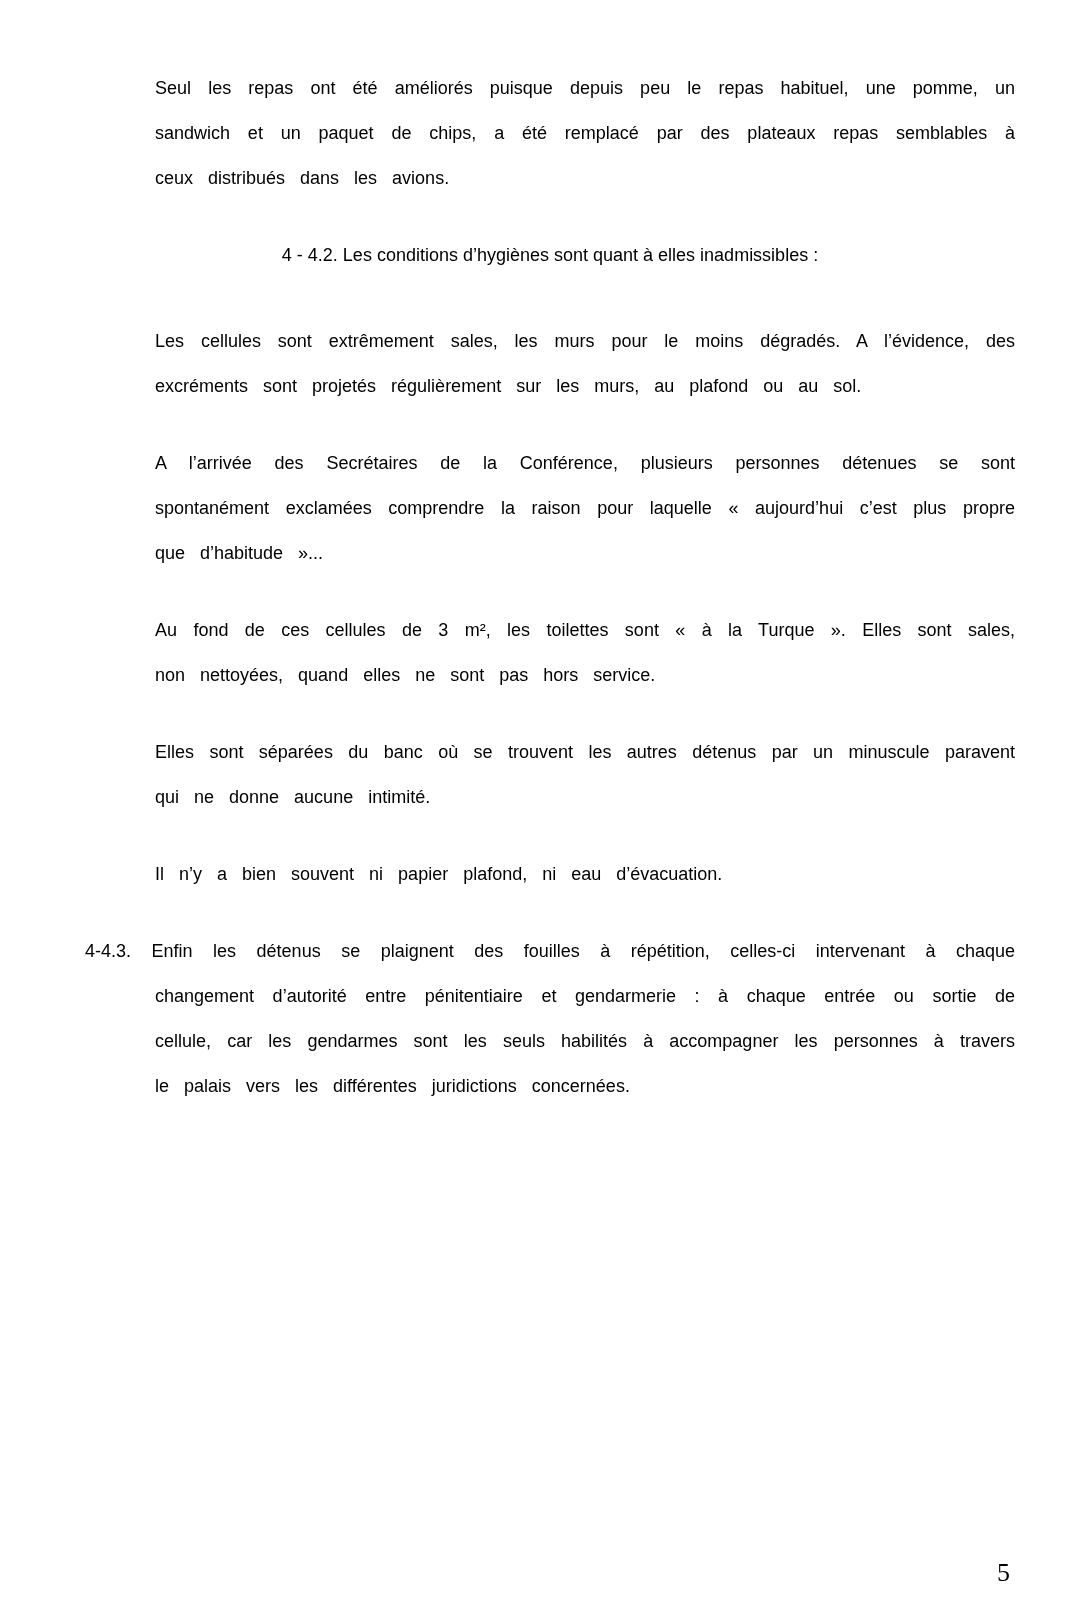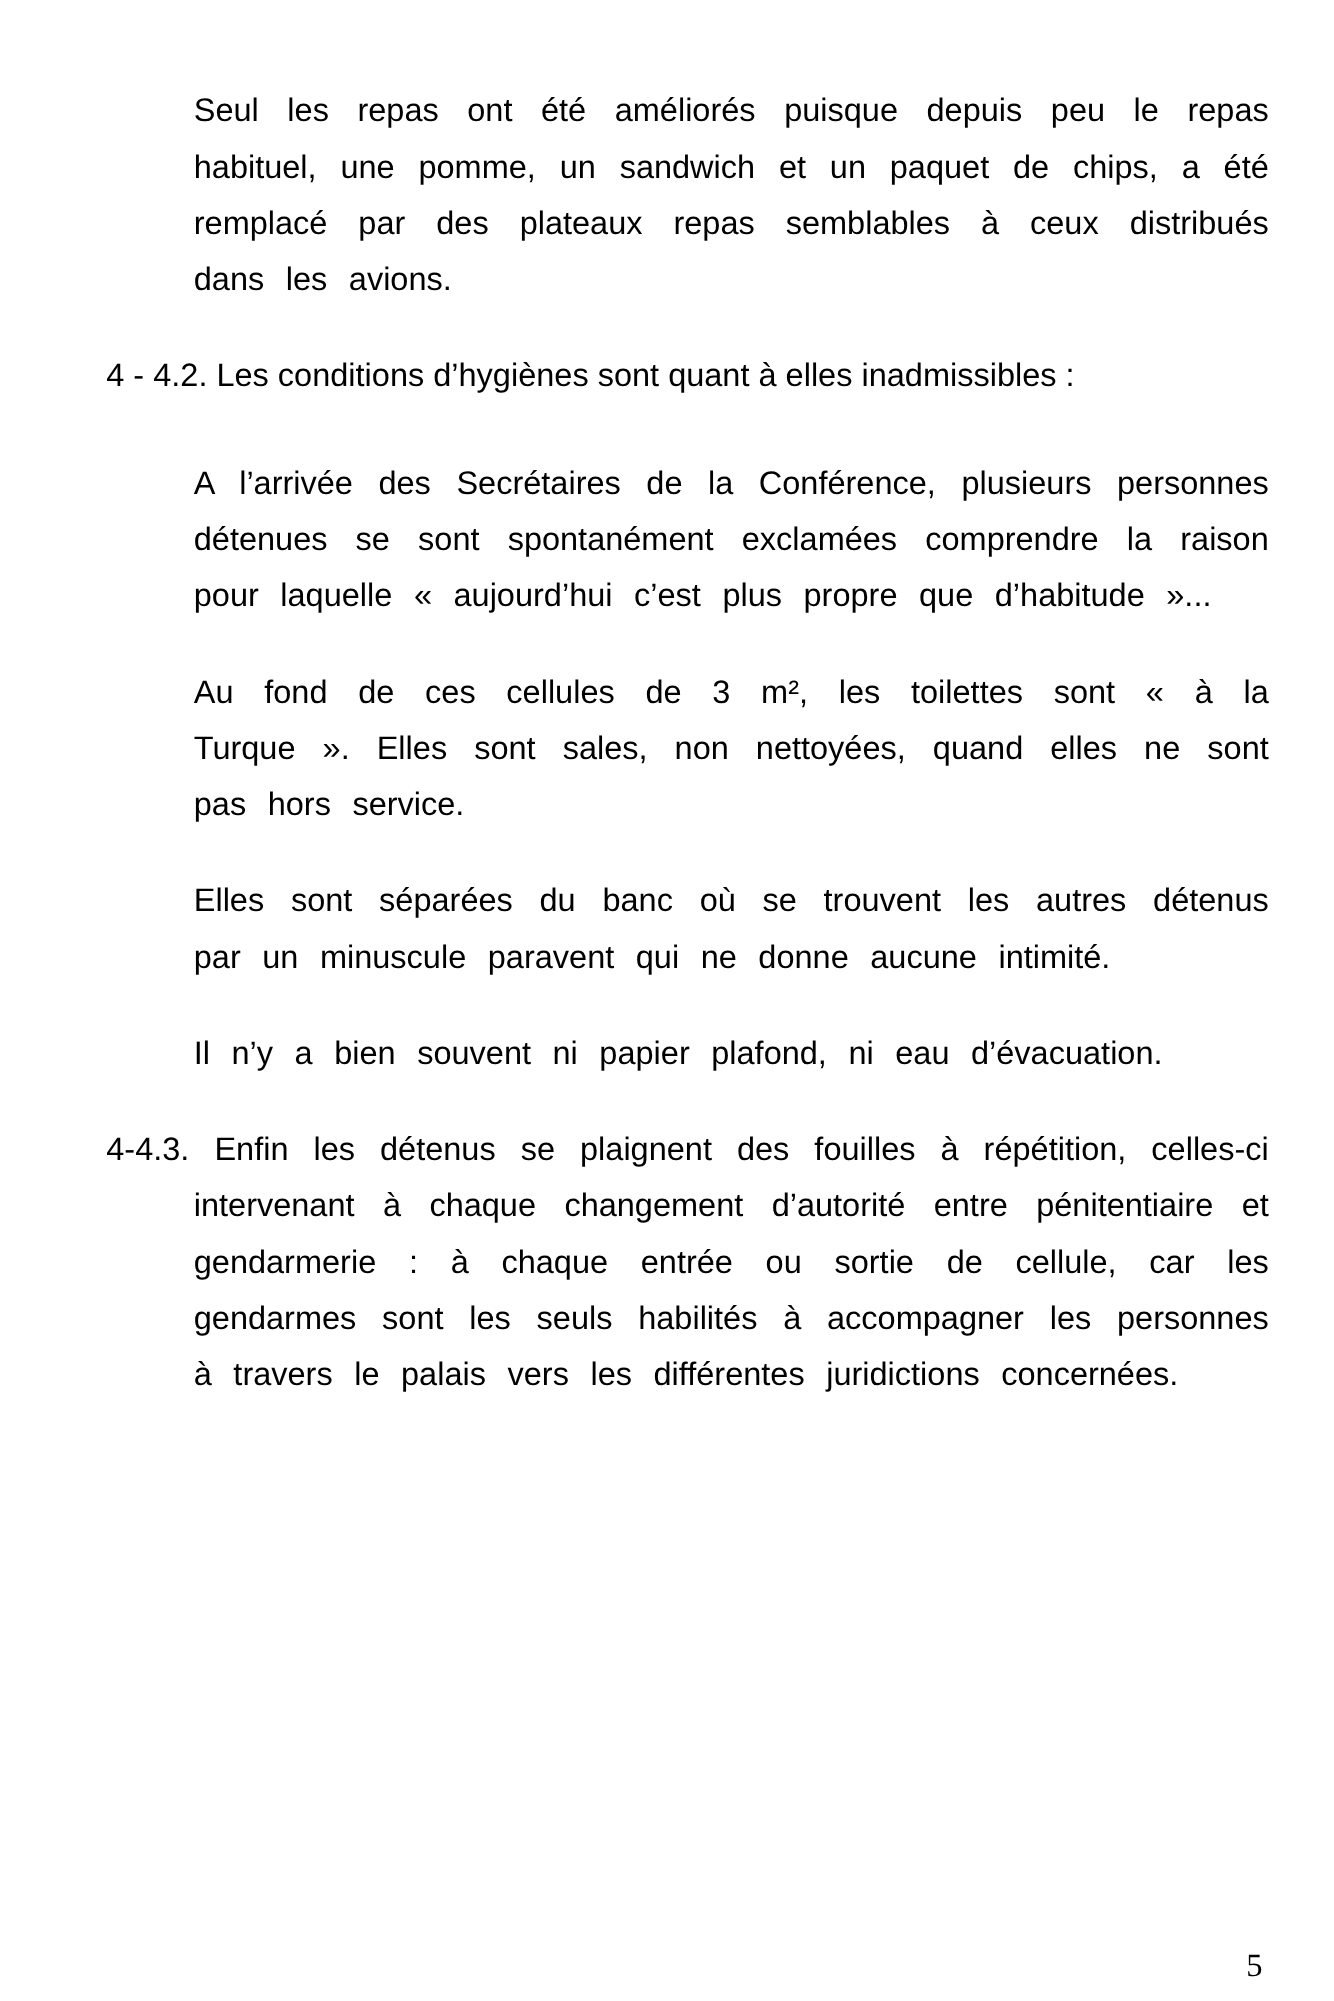--- a/index.html
+++ b/index.html
@@ -20,31 +20,31 @@
     left: 0; top: 0;
     width: 1067px;
     height: 1601px;
     background: #ffffff;
   }
   .content {
     position: absolute;
     left: 85px;
     top: 66px;
     width: 930px; 
-    font-size: 26px;
+    font-size: 18px;
     line-height: 45px;
   }
   .para {
     margin: 0 0 32px 70px; 
     text-align: justify;
     word-spacing: 10px;
   }
   .heading {
     margin: 0 0 41px 0; 
-    text-align: left;
+    text-align: center;
   }
   .para.hanging {
     margin-left: 70px;
     text-indent: -70px; 
   }
   .page-number {
     position: absolute;
     top: 1556px;
     right: 57px;
     font-family: "Liberation Serif", "DejaVu Serif", serif;
@@ -57,20 +57,21 @@
 <body>
 
 <div class="page">
 
   <div class="content">
 
     <p class="para">Seul les repas ont été améliorés puisque depuis peu le repas habituel, une pomme, un sandwich et un paquet de chips, a été remplacé par des plateaux repas semblables à ceux distribués dans les avions.</p>
 
     <p class="heading">4 - 4.2. Les conditions d’hygiènes sont quant à elles inadmissibles :</p>
 
+    <p class="para">Les cellules sont extrêmement sales, les murs pour le moins dégradés. A l’évidence, des excréments sont projetés régulièrement sur les murs, au plafond ou au sol.</p>
 
 
     <p class="para">A l’arrivée des Secrétaires de la Conférence, plusieurs personnes détenues se sont spontanément exclamées comprendre la raison pour laquelle « aujourd’hui c’est plus propre que d’habitude »...</p>
 
     <p class="para">Au fond de ces cellules de 3 m², les toilettes sont « à la Turque ». Elles sont sales, non nettoyées, quand elles ne sont pas hors service.</p>
 
     <p class="para">Elles sont séparées du banc où se trouvent les autres détenus par un minuscule paravent qui ne donne aucune intimité.</p>
 
     <p class="para">Il n’y a bien souvent ni papier plafond, ni eau d’évacuation.</p>
 

